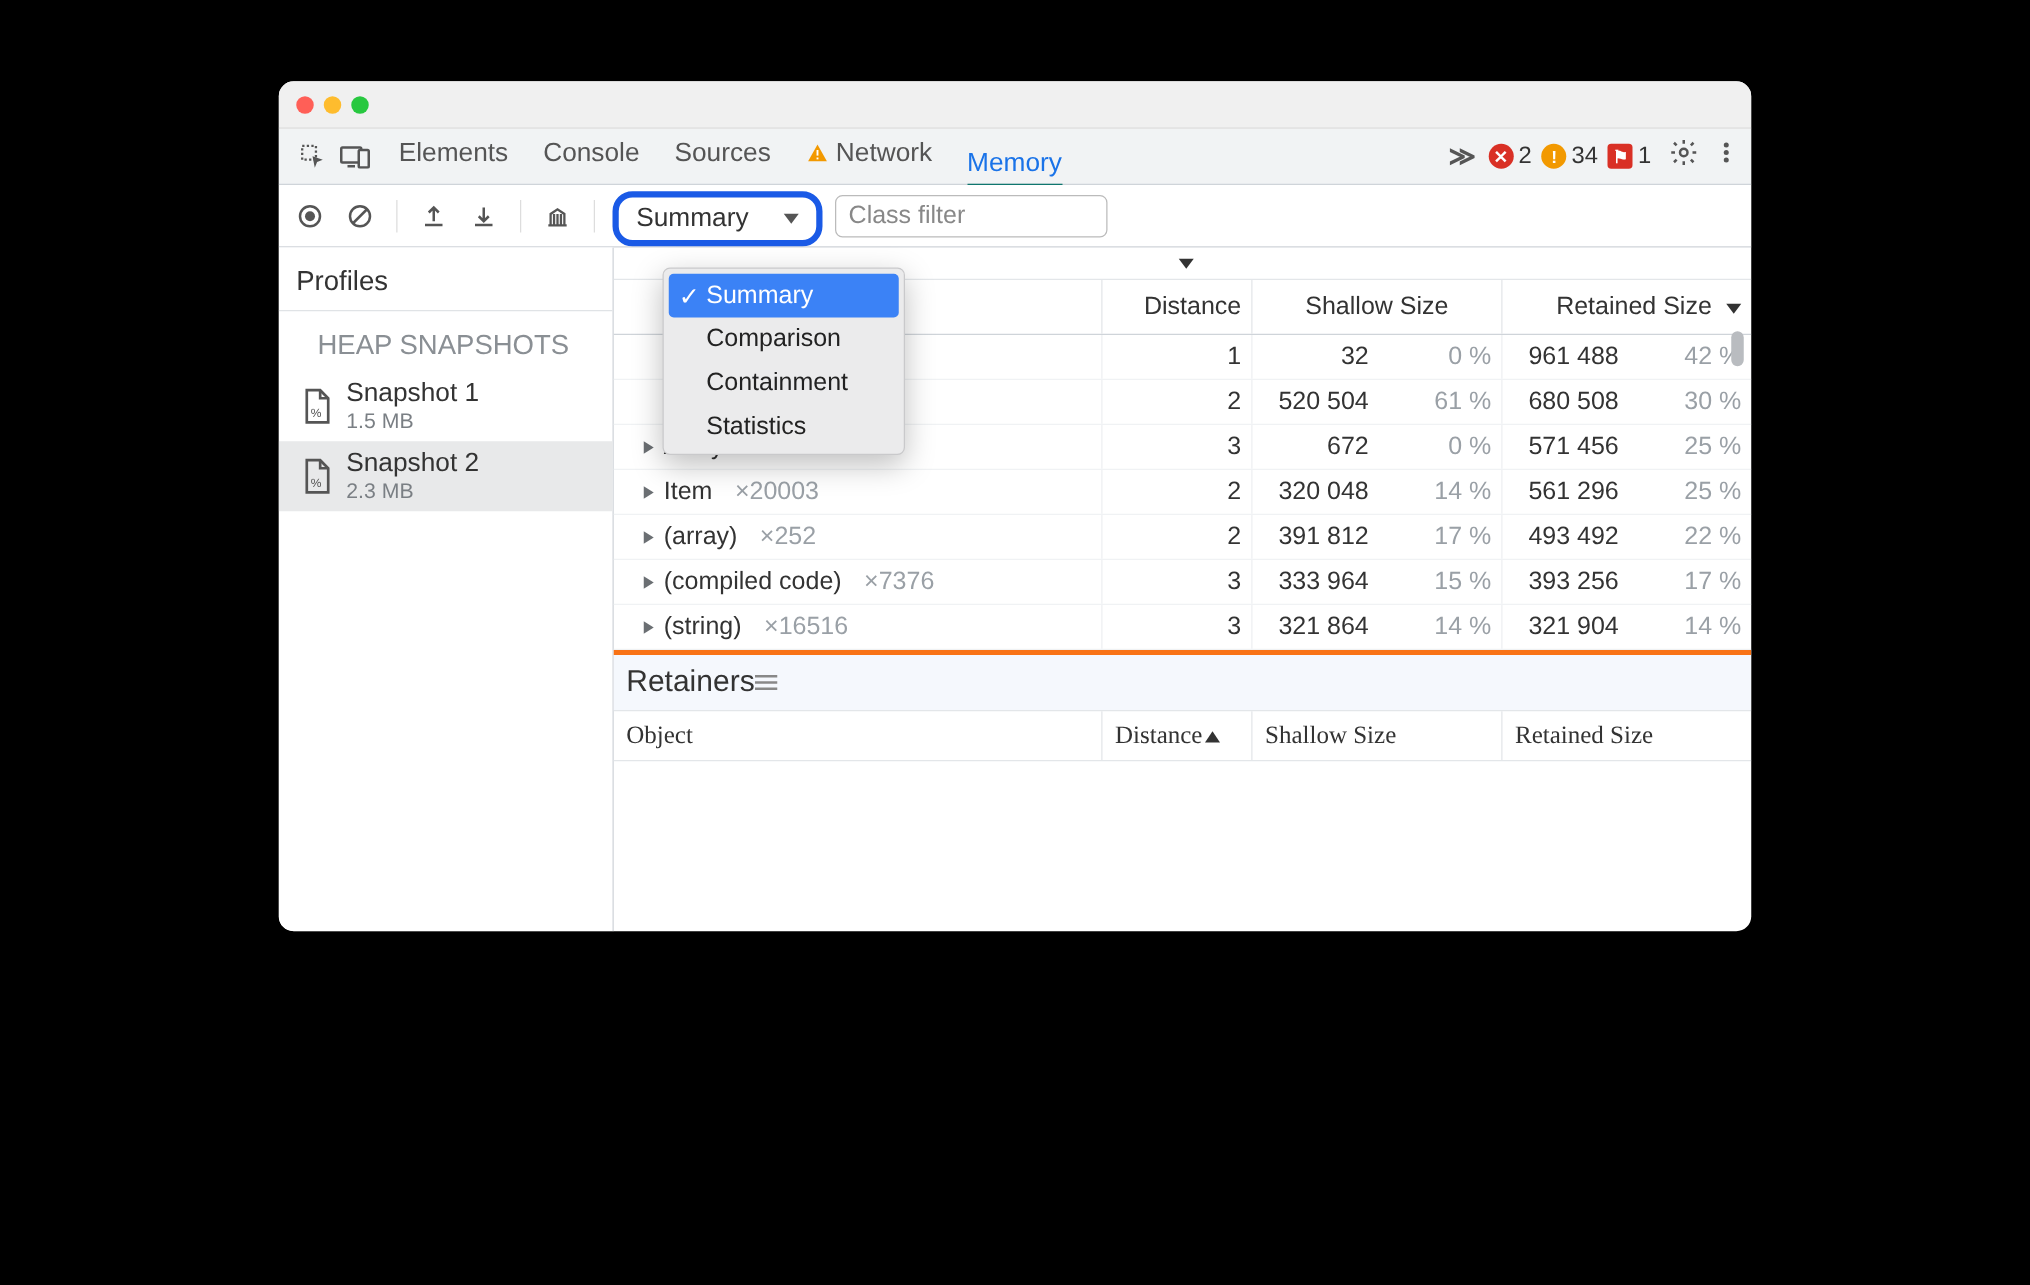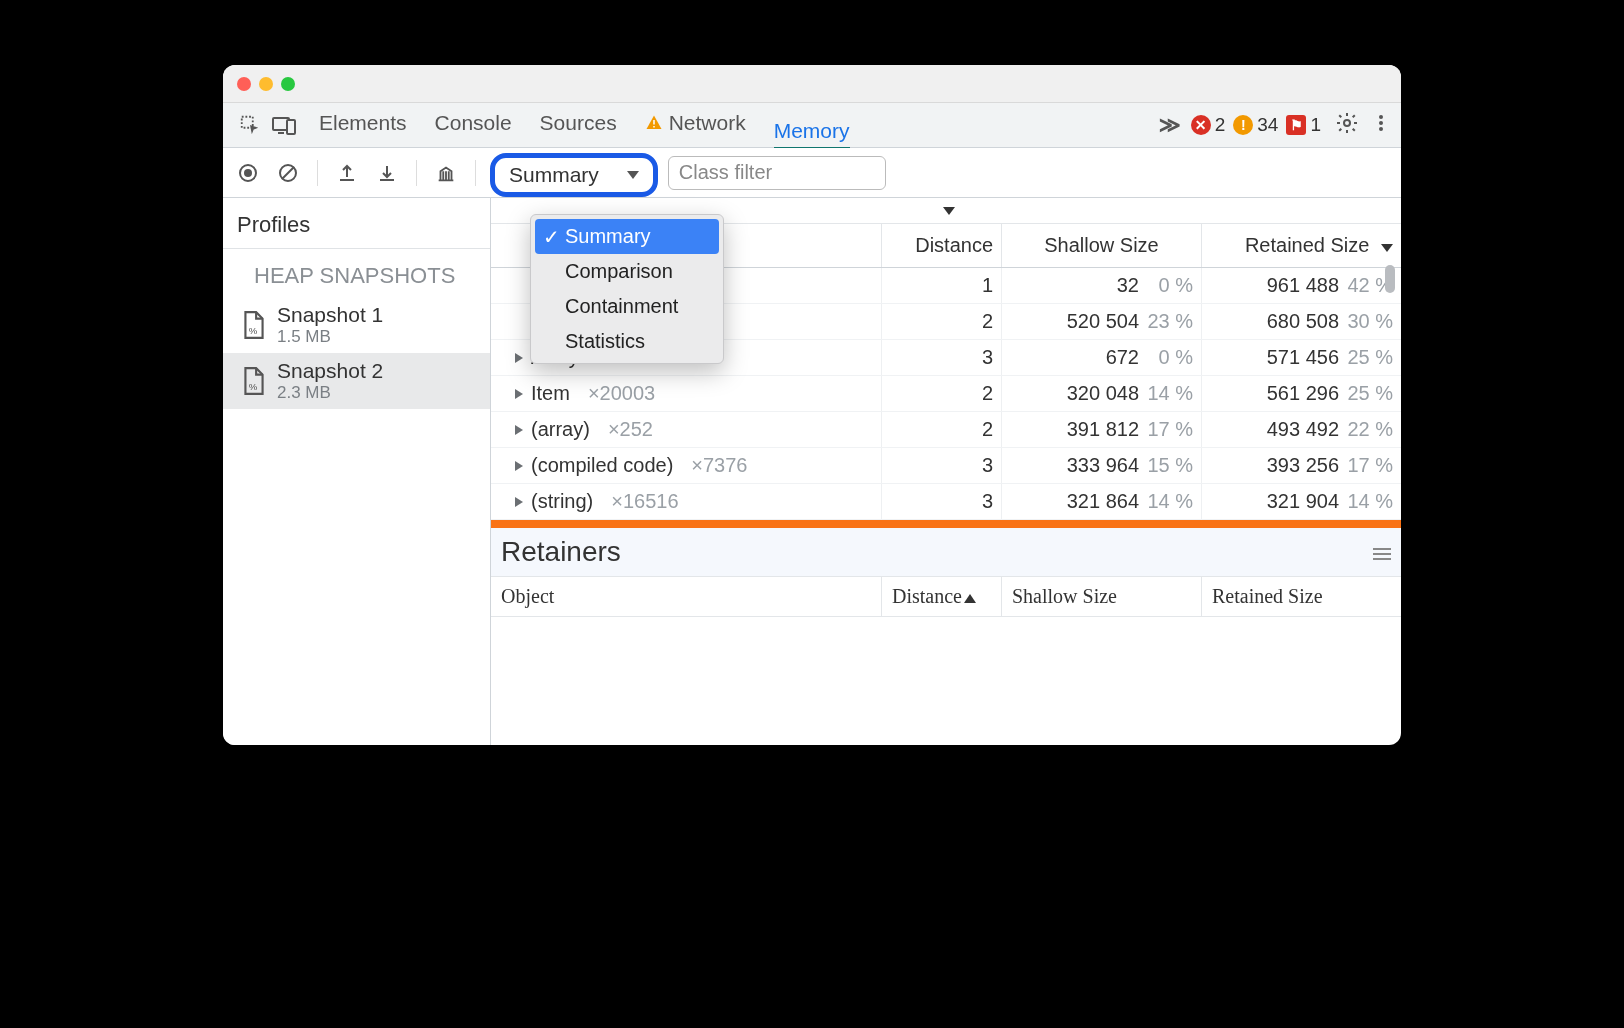--- a/index.html
+++ b/index.html
@@ -149,34 +149,33 @@
   .grid-header-row .cell:first-child{border-left:none;}
   .arrow-down{display:inline-block;border-top:8px solid #333;border-left:6px solid transparent;border-right:6px solid transparent;margin-left:6px;}
   .center-arrow-row{height:26px;display:flex;justify-content:center;align-items:center;border-bottom:1px solid #e3e6e9;}
   .grid-body { }
   .grid-row {
     font-size:20px;
     border-bottom:1px solid #f0f2f4;
   }
   .grid-row .cell { padding:6px 8px; border-left:1px solid #eef0f2; white-space:nowrap; overflow:hidden;}
   .grid-row .cell:first-child{border-left:none;}
-  .cell.num{ text-align:right; display:flex; justify-content:space-between; }
+  .cell.num{ text-align:right; display:flex; justify-content:space-between;gap:44px; }
   .cell.dist{ text-align:right;}
   .pct{ color:#9aa0a6; margin-left:8px; min-width:46px; text-align:right;}
   .con{ display:flex; align-items:center; gap:8px;}
   .tri{ border-left:8px solid #6b6f73; border-top:5px solid transparent; border-bottom:5px solid transparent;}
   .mult{ color:#9aa0a6; margin-left:10px;}
   .retainers-hdr{
-    border-top:8px solid #f97316;
+    border-top:4px solid #f97316;
     background:#f5f8fd;
     padding:8px 10px;
     display:flex;
-    justify-content:space-between;
     align-items:center;
-    font-size:28px;
+    font-size:24px;
     color:#333;
   }
   .ret-row{
     display:grid;
     grid-template-columns: 1fr 120px 200px 200px;
     border-bottom:1px solid #e3e6e9;
     border-top:1px solid #e3e6e9;
   }
   .ret-row .cell{padding:8px 10px;border-left:1px solid #e3e6e9;font-size:20px;font-family:Liberation Serif, serif;}
   .ret-row .cell:first-child{border-left:none;}
@@ -356,21 +355,21 @@
         </div>
         <div class="grid-row">
           <div class="cell">
               <div class="con" style="padding-left:190px;">
                 <span class="mult">26</span>
               </div>
             </div>
           <div class="cell dist">2</div>
           <div class="cell num">
               <span style="flex:1;text-align:right">520 504</span>
-              <span class="pct">23 %</span>
+              <span class="pct">61 %</span>
             </div>
           <div class="cell num">
               <span style="flex:1;text-align:right">680 508</span>
               <span class="pct">30 %</span>
             </div>
         </div>
         <div class="grid-row">
           <div class="cell">
               <div class="con" style="padding-left:16px;">
                 <span class="tri"></span>

